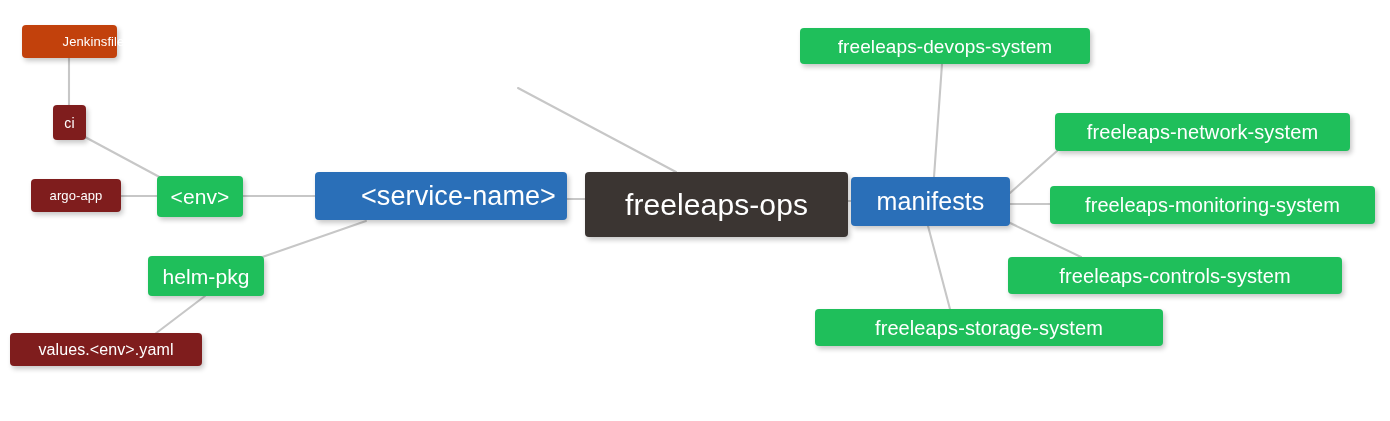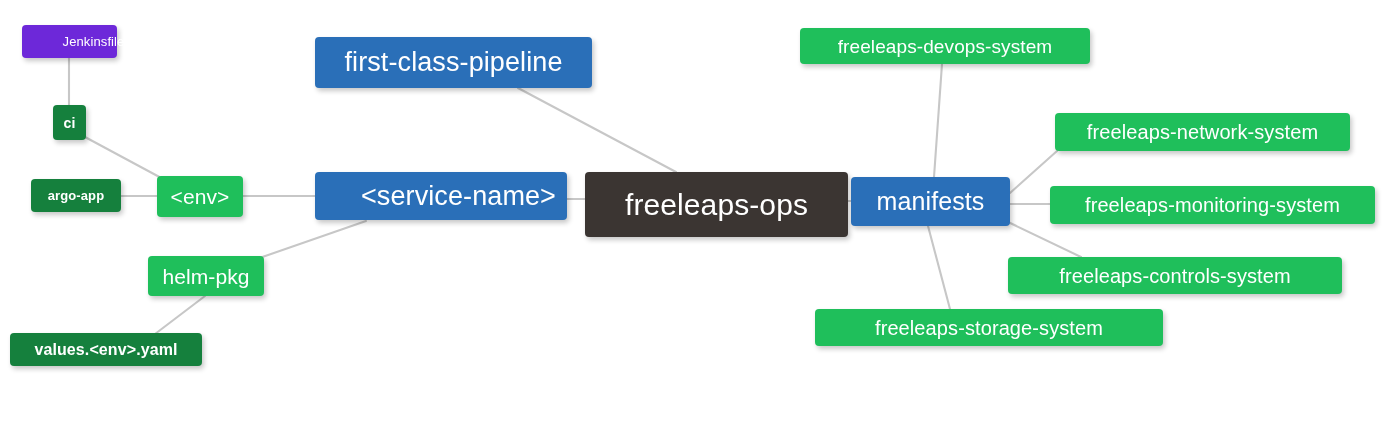--- a/index.html
+++ b/index.html
@@ -43,22 +43,22 @@
     user-select: none;
   }
   .node-label {
     display: block;
     white-space: nowrap;
   }
   
   .n-root    { background: #3b3532; }
   .n-blue    { background: #2a6fb8; }
   .n-green   { background: #1fbf5b; }
-  .n-orange  { background: #6d28d9; padding-left: 48px; }
-  .n-red     { background: #15803d; font-weight: bold; }
+  .n-orange  { background: #c2410c; padding-left: 48px; }
+  .n-red     { background: #7f1d1d; }
 </style>
 </head>
 <body>
 
 <div id="mindmap-canvas">
 
   <svg id="edge-layer" viewBox="0 0 1390 421" xmlns="http://www.w3.org/2000/svg">
     <g stroke="#c7c7c7" stroke-width="2.1" fill="none" stroke-linecap="round">
 
       <line x1="69" y1="58" x2="69" y2="106"></line>
@@ -108,23 +108,20 @@
   </div>
 
   <div class="node n-green" style="left:148px; top:256px; width:116px; height:40px; font-size:21px;">
     <span class="node-label">helm-pkg</span>
   </div>
 
   <div class="node n-red" style="left:10px; top:333px; width:192px; height:33px; font-size:16px;">
     <span class="node-label">values.&lt;env&gt;.yaml</span>
   </div>
 
-  <div class="node n-blue" style="left:315px; top:37px; width:277px; height:51px; font-size:27px;">
-    <span class="node-label">first-class-pipeline</span>
-  </div>
 
   <div class="node n-blue" style="left:315px; top:172px; width:252px; height:48px; font-size:27px;padding-left:35px;">
     <span class="node-label">&lt;service-name&gt;</span>
   </div>
 
   <div class="node n-root" style="left:585px; top:172px; width:263px; height:65px; font-size:30px;">
     <span class="node-label">freeleaps-ops</span>
   </div>
 
   <div class="node n-blue" style="left:851px; top:177px; width:159px; height:49px; font-size:25px;">

